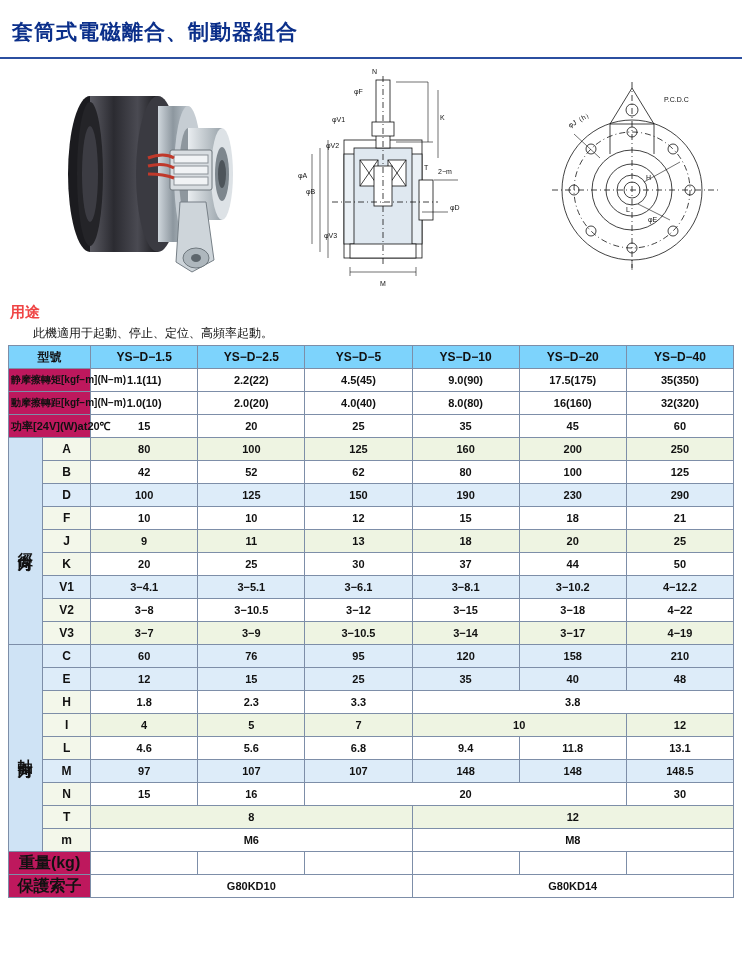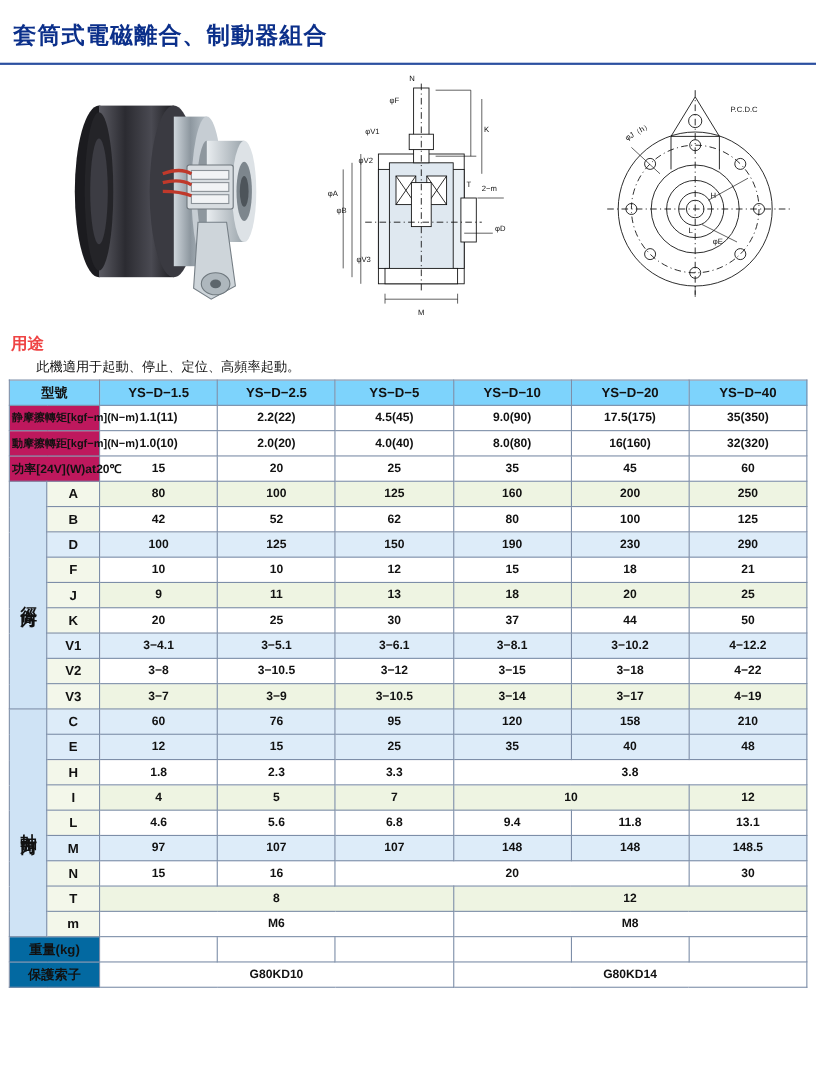--- a/index.html
+++ b/index.html
@@ -75,21 +75,21 @@
   }
   .letter{
     background:#f3f7ea;
     width:48px;
     font-size:12px;
   }
   .letter.alt{background:#ddecf9;}
   .white{background:#ffffff;}
   .blue{background:#ddecf9;}
   .green{background:#eef4e2;}
-  .lastlabel{background:#0369a1;font-size:12px;}
+  .lastlabel{background:#be185d;font-size:16px;}
   .vert{
     writing-mode:vertical-rl;
     text-orientation:upright;
   }
 </style>
 </head>
 <body>
 
 <div class="page">
 

